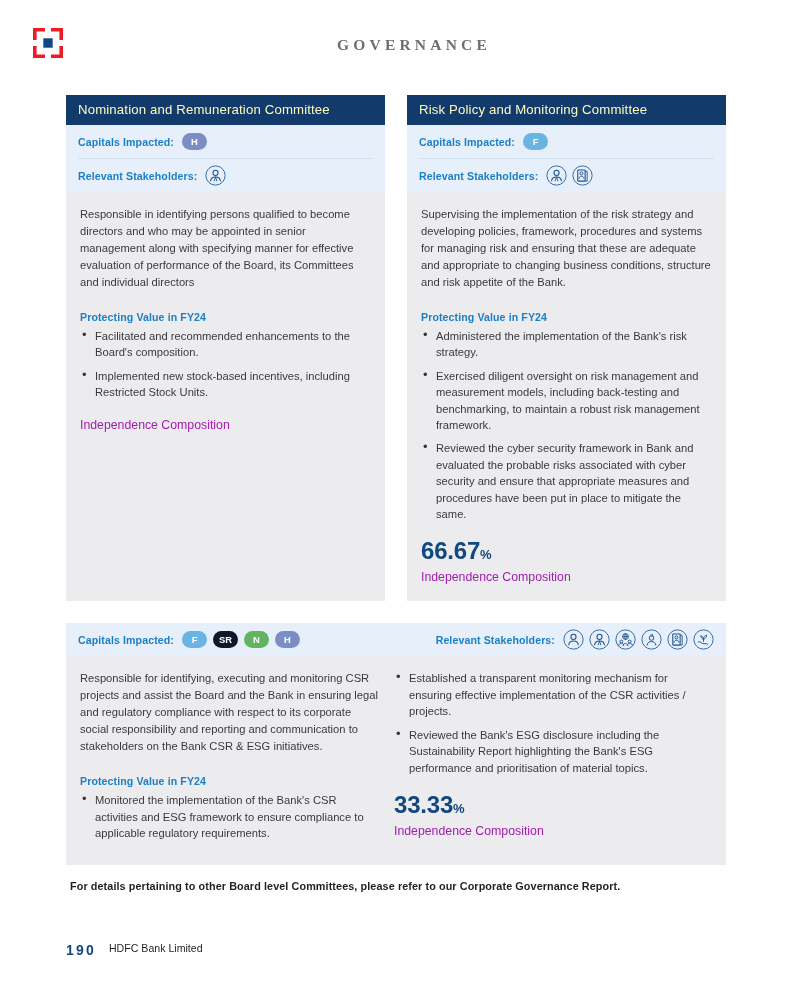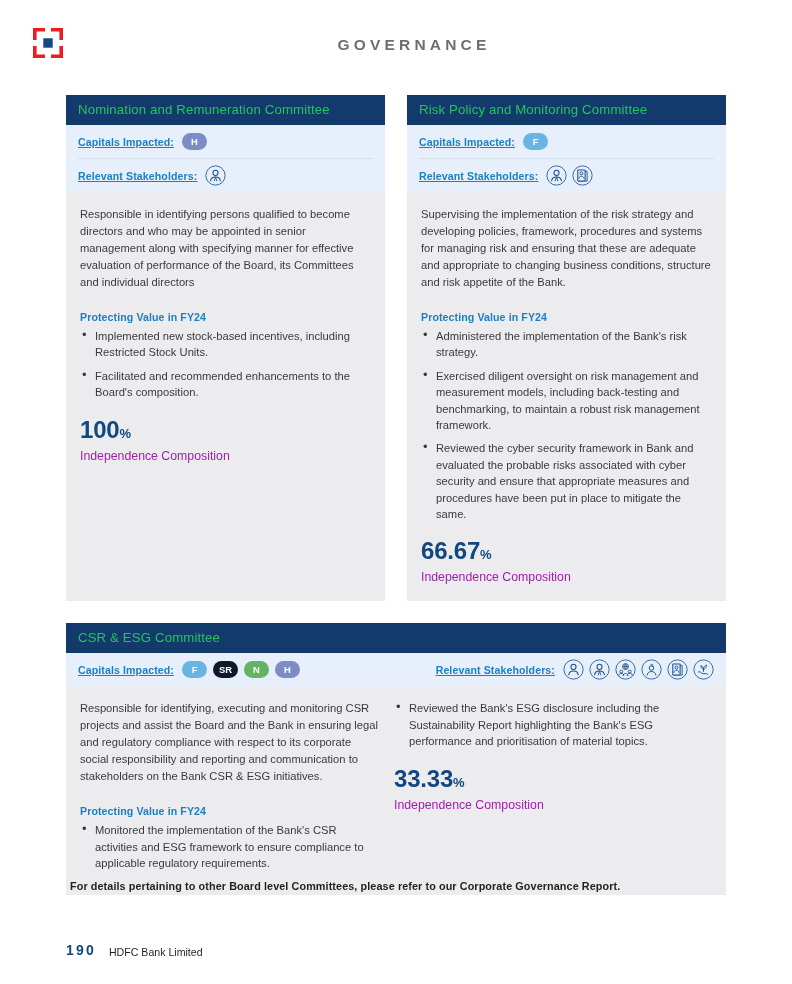--- a/index.html
+++ b/index.html
@@ -32,20 +32,21 @@
     position: absolute;
     left: 0;
     right: 0;
     top: 36px;
     text-align: center;
     font-size: 15.5px;
     font-weight: bold;
     letter-spacing: 4.2px;
     color: #6d6e71;
     padding-left: 36px;
+    font-family: Liberation Serif, serif;
   }
 
   
   .sheet {
     position: absolute;
     left: 66px;
     top: 95px;
     width: 660px;
   }
   .row-top {
@@ -56,21 +57,21 @@
   .card {
     background: #ececee;
     display: flex;
     flex-direction: column;
   }
   .card.half { width: 319px; }
   .card.full { width: 660px; margin-top: 22px; }
 
   .card-head {
     background: #123b6b;
-    color: #22c55e;
+    color: #fef9c3;
     font-size: 13.2px;
     padding: 7px 12px 8px 12px;
     letter-spacing: 0.15px;
   }
 
   .meta {
     background: #e7f0fa;
     padding: 0 12px;
   }
   .meta-row {
@@ -79,21 +80,20 @@
     min-height: 33px;
     gap: 8px;
   }
   .meta-row.divided { border-top: 1px solid #d2e2f1; }
   .meta-label {
     color: #1b7fc4;
     font-size: 10.6px;
     font-weight: bold;
     letter-spacing: 0.1px;
     white-space: nowrap;
-    text-decoration: underline;
   }
   .badges { display: flex; gap: 6px; align-items: center; }
   .badge {
     min-width: 25px;
     height: 17px;
     border-radius: 9px;
     color: #ffffff;
     font-size: 9.4px;
     font-weight: bold;
     display: flex;
@@ -192,21 +192,21 @@
     font-size: 10.8px;
     font-weight: bold;
     color: #231f20;
     letter-spacing: 0.1px;
   }
   .page-footer {
     position: absolute;
     left: 66px;
     top: 942px;
     display: flex;
-    align-items: flex-end;
+    align-items: flex-start;
     gap: 13px;
   }
   .page-num {
     color: #10487f;
     font-size: 14px;
     font-weight: bold;
     letter-spacing: 2.2px;
   }
   .footer-org {
     font-size: 10.6px;
@@ -251,27 +251,24 @@
               <path d="M6.4 18.6c0-3.1 2.5-5 5.6-5s5.6 1.9 5.6 5" fill="none" stroke="#1b4f8a" stroke-width="1.2"></path>
               <path d="M12 13.6 L10.4 18.6 M12 13.6 L13.6 18.6" stroke="#1b4f8a" stroke-width="1"></path>
             </svg>
           </span>
         </div>
       </div>
       <div class="card-body">
         <p class="desc">Responsible in identifying persons qualified to become directors and who may be appointed in senior management along with specifying manner for effective evaluation of performance of the Board, its Committees and individual directors</p>
         <div class="sub-head">Protecting Value in FY24</div>
         <ul class="points">
+          <li>Facilitated and recommended enhancements to the Board's composition.</li>
           <li>Implemented new stock-based incentives, including Restricted Stock Units.</li>
-          <li>Facilitated and recommended enhancements to the Board's composition.</li>
         </ul>
         <div class="stat">
-          <div class="stat-value">
-            <span>100</span><span class="pct">%</span>
-          </div>
           <div class="stat-label">Independence Composition</div>
         </div>
       </div>
     </div>
 
     <div class="card half">
       <div class="card-head">Risk Policy and Monitoring Committee</div>
       <div class="meta">
         <div class="meta-row">
           <span class="meta-label">Capitals Impacted:</span>
@@ -311,21 +308,20 @@
             <span>66.67</span><span class="pct">%</span>
           </div>
           <div class="stat-label">Independence Composition</div>
         </div>
       </div>
     </div>
 
   </div>
 
   <div class="card full">
-    <div class="card-head">CSR &amp; ESG Committee</div>
     <div class="meta">
       <div class="meta-row split">
         <span class="meta-label">Capitals Impacted:</span>
         <span class="badges">
           <span class="badge" style="background:#6ab4e4">F</span>
           <span class="badge" style="background:#0f172a">SR</span>
           <span class="badge" style="background:#63b363">N</span>
           <span class="badge" style="background:#7b8dc4">H</span>
         </span>
         <span class="meta-right">
@@ -378,20 +374,21 @@
     <div class="card-body cols">
       <div class="col">
         <p class="desc">Responsible for identifying, executing and monitoring CSR projects and assist the Board and the Bank in ensuring legal and regulatory compliance with respect to its corporate social responsibility and reporting and communication to stakeholders on the Bank CSR &amp; ESG initiatives.</p>
         <div class="sub-head">Protecting Value in FY24</div>
         <ul class="points">
           <li>Monitored the implementation of the Bank's CSR activities and ESG framework to ensure compliance to applicable regulatory requirements.</li>
         </ul>
       </div>
       <div class="col">
         <ul class="points">
+          <li>Established a transparent monitoring mechanism for ensuring effective implementation of the CSR activities / projects.</li>
           <li>Reviewed the Bank's ESG disclosure including the Sustainability Report highlighting the Bank's ESG performance and prioritisation of material topics.</li>
         </ul>
         <div class="stat">
           <div class="stat-value">
             <span>33.33</span><span class="pct">%</span>
           </div>
           <div class="stat-label">Independence Composition</div>
         </div>
       </div>
     </div>

